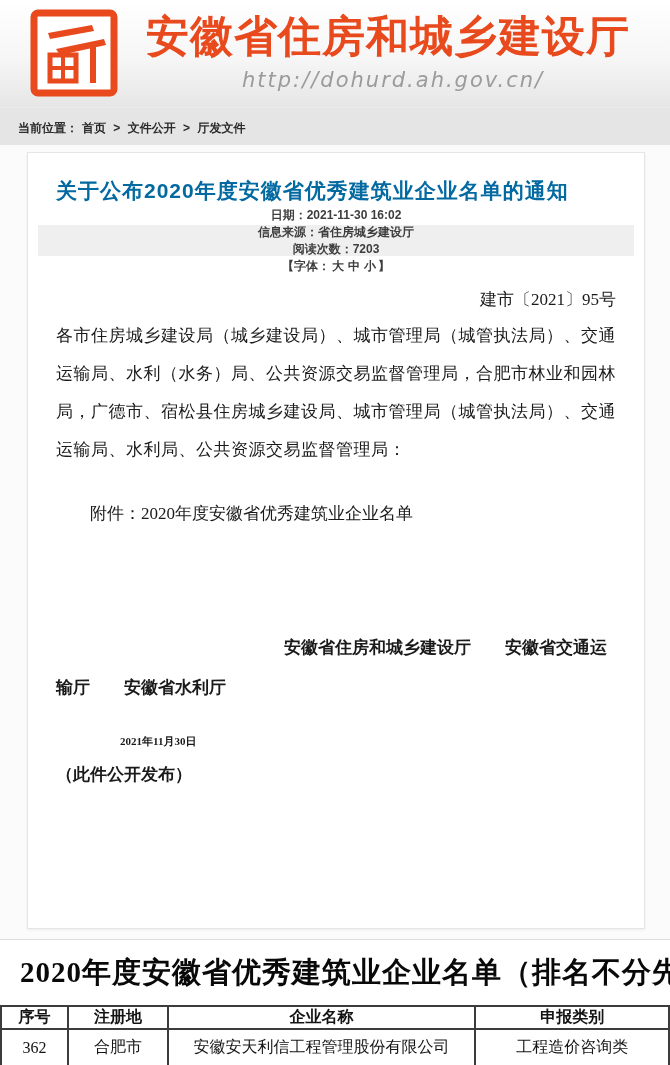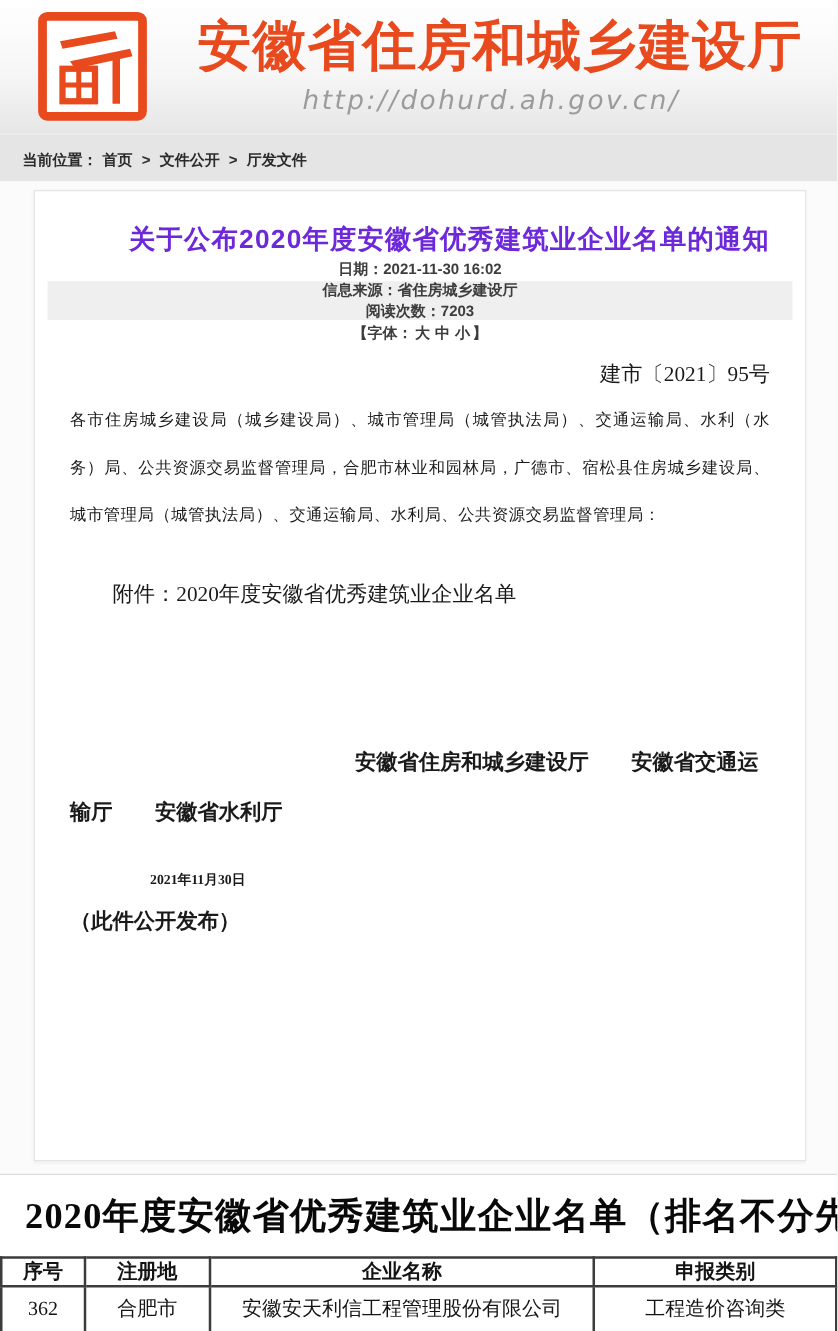--- a/index.html
+++ b/index.html
@@ -7,21 +7,21 @@
   .page { width:670px; height:1065px; background:#fbfbfb; overflow:hidden; position:relative; }
 
   
   .site-header {
     height:108px; position:relative;
     background:linear-gradient(180deg,#ffffff 0%,#f6f6f6 55%,#e6e6e6 100%);
     border-bottom:1px solid #ececec;
   }
   .logo-box { position:absolute; left:30px; top:9px; width:88px; height:88px; }
   .site-title {
-    position:absolute; left:158px; top:8px;
+    position:absolute; left:146px; top:8px;
     font-size:43px; font-weight:bold; color:#e8491d; letter-spacing:1px;
     font-family:"Liberation Sans","DejaVu Sans",sans-serif; white-space:nowrap;
   }
   .site-url {
     position:absolute; left:242px; top:68px;
     font-size:21px; color:#9b9b9b; letter-spacing:2px;
     font-family:"DejaVu Sans","Liberation Sans",sans-serif;
     font-style:italic;
   }
 
@@ -35,37 +35,37 @@
 
   
   .doc-card {
     margin:7px 25px 0 27px; width:618px; height:777px;
     background:#ffffff; border:1px solid #e5e5e5;
     box-shadow:0 1px 3px rgba(0,0,0,.06);
     padding:0 28px;
     font-family:"Liberation Serif","DejaVu Serif",serif;
   }
   .doc-title {
-    padding-top:24px; text-align:right;
-    font-size:21px; font-weight:bold; color:#6d28d9;
+    padding-top:24px; text-align:left;
+    font-size:21px; font-weight:bold; color:#0369a1;
     font-family:"Liberation Sans","DejaVu Sans",sans-serif;
     letter-spacing:1px;
   }
   .meta-bar {
     margin:20px -18px 0; background:#efefef; height:31px;
     display:flex; align-items:center; justify-content:center;
     font-size:12px; font-weight:bold; color:#3d3d3d;
     font-family:"Liberation Sans","DejaVu Sans",sans-serif;
     flex-direction:column;
   }
   .meta-item { margin:0 9px; white-space:nowrap; }
   .font-opt { cursor:pointer; margin:0 2px; }
   .doc-number { margin-top:32px; text-align:right; font-size:17px; font-weight:normal; color:#1a1a1a; }
   .doc-body p {
-    font-size:13px; line-height:38px; color:#1a1a1a;
+    font-size:17px; line-height:38px; color:#1a1a1a;
     text-align:justify; letter-spacing:.5px; font-weight:500;
   }
   .doc-body .p-first { margin-top:6px; }
   .doc-body .p-indent { text-indent:2em; }
   .attachment-line { margin-top:26px; font-size:17px; line-height:38px; color:#1a1a1a; text-indent:2em; font-weight:500; }
   .sig-block { margin-top:95px; font-size:17px; line-height:40px; color:#1a1a1a; font-weight:bold; }
   .sig-line1 { padding-left:228px; white-space:nowrap; }
   .sig-line2 { padding-left:0; }
   .date-line { margin-top:26px; padding-left:64px; font-size:11px; color:#1a1a1a; font-weight:bold; }
   .publish-note { margin-top:14px; font-size:17px; color:#1a1a1a; font-weight:bold; }

